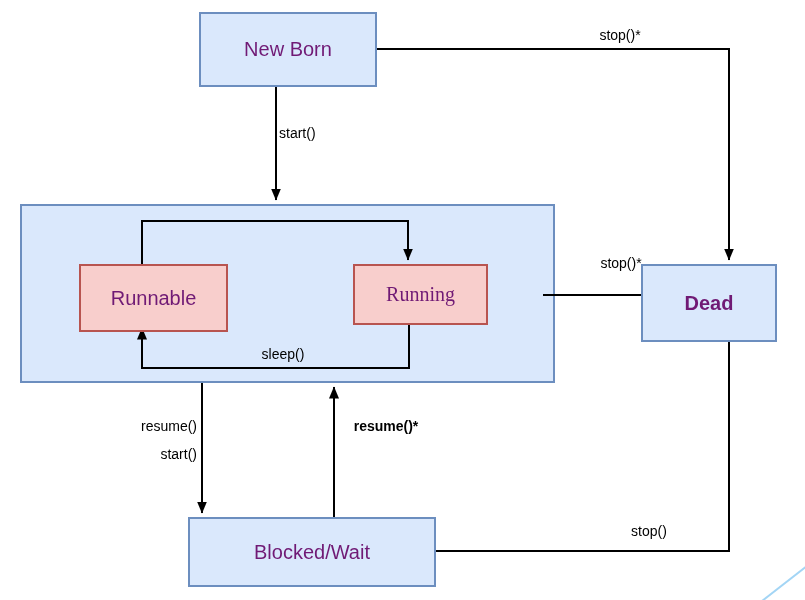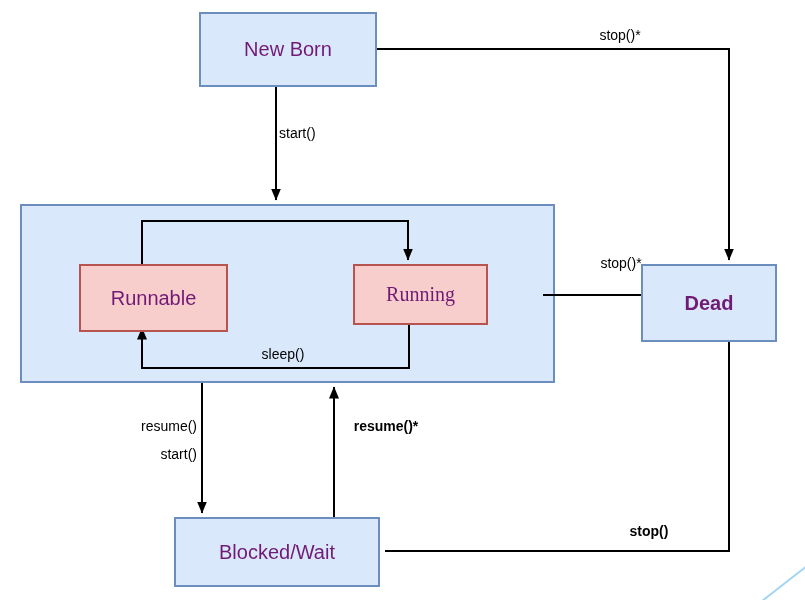--- a/index.html
+++ b/index.html
@@ -39,36 +39,36 @@
   }
   .node-pink {
     background: #f8cecc;
     border: 2px solid #b85450;
   }
   #node-new-born     { left: 187px; top: 12px;  width: 178px; height: 75px; }
   #node-thread-group { left: 8px;   top: 204px; width: 535px; height: 179px; }
   #node-runnable     { left: 67px;  top: 264px; width: 149px; height: 68px; }
   #node-running      { left: 341px; top: 264px; width: 135px; height: 61px; font-family: Liberation Serif, serif; }
   #node-dead         { left: 629px; top: 264px; width: 136px; height: 78px; font-weight: bold; }
-  #node-blocked-wait { left: 162px; top: 517px; width: 206px; height: 70px; }
+  #node-blocked-wait { left: 176px; top: 517px; width: 248px; height: 70px; }
 
   .edge-label {
     position: absolute;
     font-size: 14px;
     color: #000000;
     line-height: 28px;
     white-space: nowrap;
   }
   #label-start        { left: 279px; top: 119px; }
   #label-stop-newborn { left: 584px; top: 21px;  width: 72px;  text-align: center; }
   #label-yield        { left: 247px; top: 340px; width: 72px;  text-align: center; }
   #label-stop-running { left: 585px; top: 249px; width: 72px;  text-align: center; }
   #label-suspend      { left: 55px;  top: 412px; width: 142px; text-align: right; }
   #label-resume       { left: 330px; top: 412px; width: 112px; text-align: center; font-weight: bold; }
-  #label-stop-blocked { left: 617px; top: 517px; width: 64px;  text-align: center; font-weight: bold; }
+  #label-stop-blocked { left: 617px; top: 517px; width: 64px;  text-align: center; }
 </style>
 </head>
 <body>
 
 <div id="canvas">
 
   <div id="node-thread-group" class="node node-blue"></div>
 
   <svg id="edges-layer" viewBox="0 0 805 600" xmlns="http://www.w3.org/2000/svg">
     <defs>

